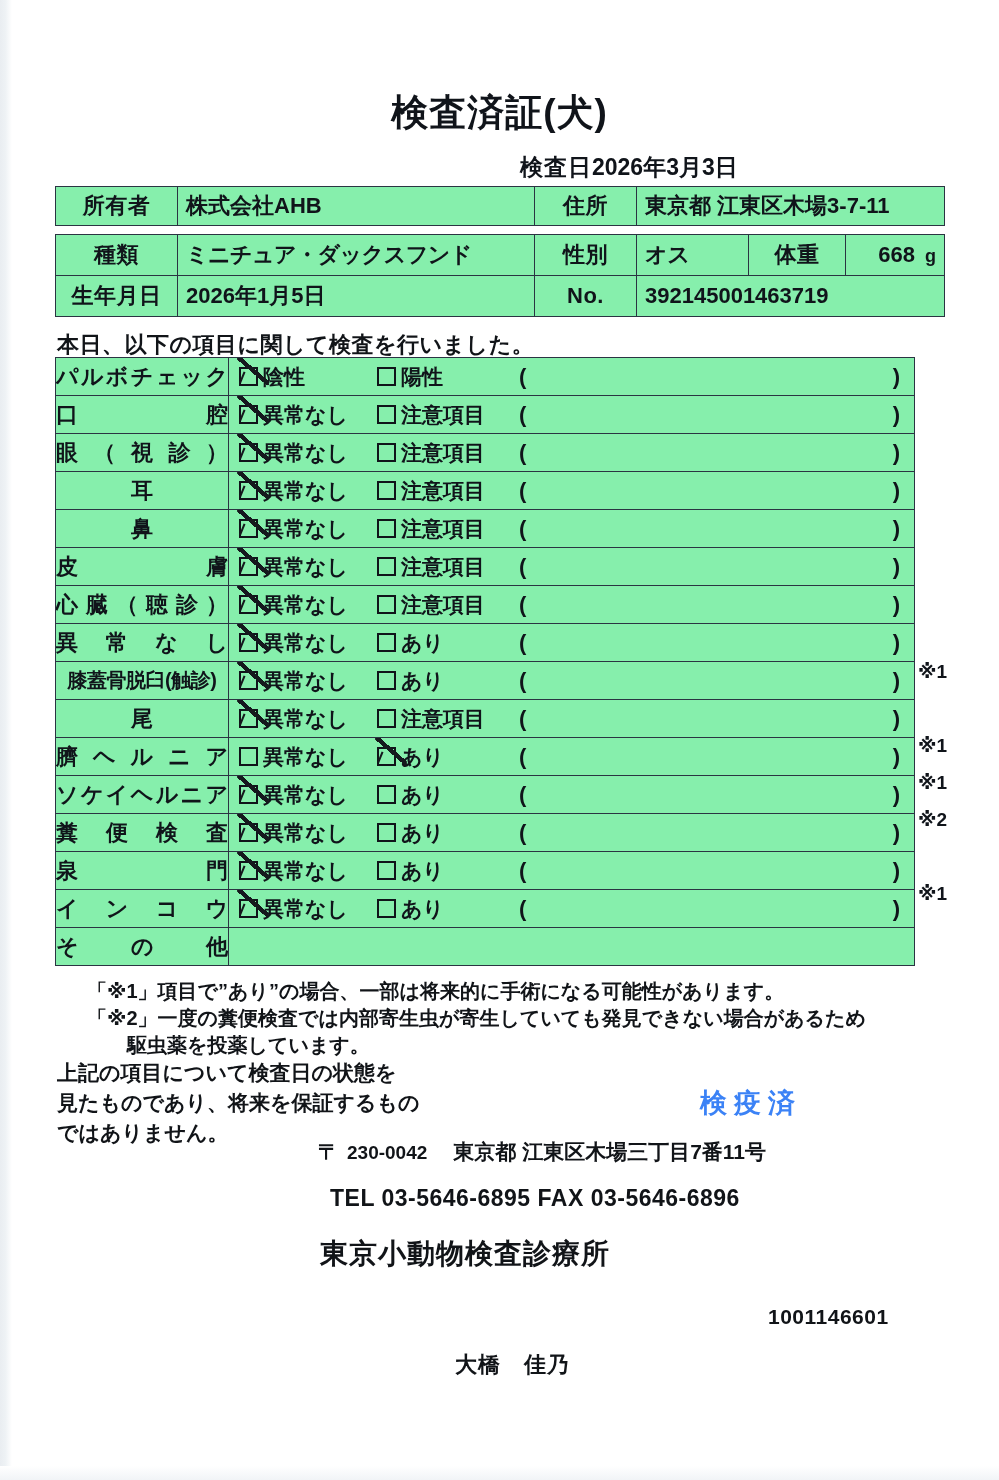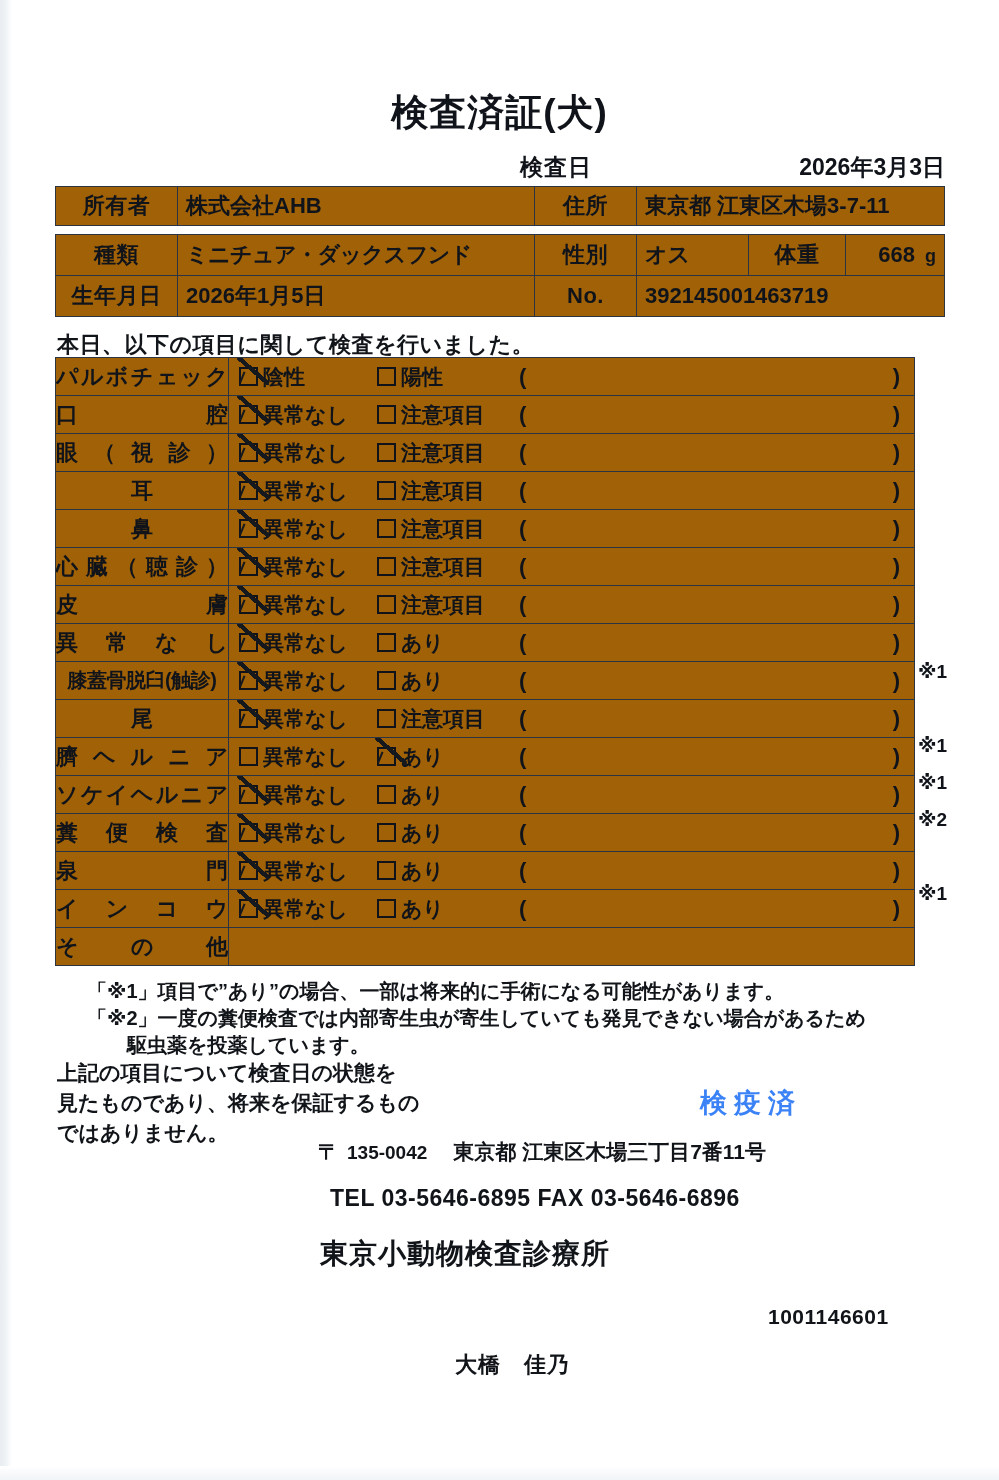--- a/index.html
+++ b/index.html
@@ -49,35 +49,35 @@
     letter-spacing: 1px;
     color: #10141a;
   }
 
   
   .exam-date-row {
     position: absolute;
     left: 520px; top: 152px;
     width: 425px;
     display: flex;
-    justify-content: space-between;
+    justify-content: flex-start;
     align-items: baseline;
     font-size: 23px;
     font-weight: 700;
     color: #10141a;
   }
   .exam-date-label { letter-spacing: 1px; }
   .exam-date-value { letter-spacing: 0px; }
 
   
   .tbl {
     position: absolute;
     border-collapse: collapse;
     table-layout: fixed;
-    background: #a16207;
+    background: #86efac;
   }
   .tbl td {
     border: 1.6px solid #2a3442;
     font-size: 22px;
     font-weight: 700;
     color: #10141a;
     padding: 0 8px;
     vertical-align: middle;
     white-space: nowrap;
     overflow: hidden;
@@ -420,36 +420,36 @@
             </div>
             <div class="opt opt-b">
               <span class="cbox"></span>
               <span>注意項目</span>
             </div>
             <span class="paren-open">(</span>
             <span class="paren-close">)</span>
           </td>
         </tr>
         <tr>
+          <td class="item-name">皮　　　　膚</td>
+          <td class="item-opts">
+            <div class="opt opt-a">
+              <span class="cbox checked"></span>
+              <span>異常なし</span>
+            </div>
+            <div class="opt opt-b">
+              <span class="cbox"></span>
+              <span>注意項目</span>
+            </div>
+            <span class="paren-open">(</span>
+            <span class="paren-close">)</span>
+          </td>
+        </tr>
+        <tr>
           <td class="item-name">心臓（聴診）</td>
-          <td class="item-opts">
-            <div class="opt opt-a">
-              <span class="cbox checked"></span>
-              <span>異常なし</span>
-            </div>
-            <div class="opt opt-b">
-              <span class="cbox"></span>
-              <span>注意項目</span>
-            </div>
-            <span class="paren-open">(</span>
-            <span class="paren-close">)</span>
-          </td>
-        </tr>
-        <tr>
-          <td class="item-name">皮　　　　膚</td>
           <td class="item-opts">
             <div class="opt opt-a">
               <span class="cbox checked"></span>
               <span>異常なし</span>
             </div>
             <div class="opt opt-b">
               <span class="cbox"></span>
               <span>注意項目</span>
             </div>
             <span class="paren-open">(</span>
@@ -610,21 +610,21 @@
 
   <div class="disclaimer">
     <div>上記の項目について検査日の状態を</div>
     <div>見たものであり、将来を保証するもの</div>
     <div>ではありません。</div>
   </div>
 
   <div class="quarantine-stamp">検疫済</div>
 
   <div class="clinic-address">
-    <span class="postal-mark">〒</span><span class="postal-code">135-0042</span><span>東京都 江東区木場三丁目7番11号</span>
+    <span class="postal-mark">〒</span><span class="postal-code">230-0042</span><span>東京都 江東区木場三丁目7番11号</span>
   </div>
 
   <div class="clinic-tel">TEL 03-5646-6895  FAX 03-5646-6896</div>
   <div class="clinic-name">東京小動物検査診療所</div>
   <div class="clinic-vet">大橋　佳乃</div>
   <div class="serial-number">1001146601</div>
 
 </div>
 
 </body></html>

